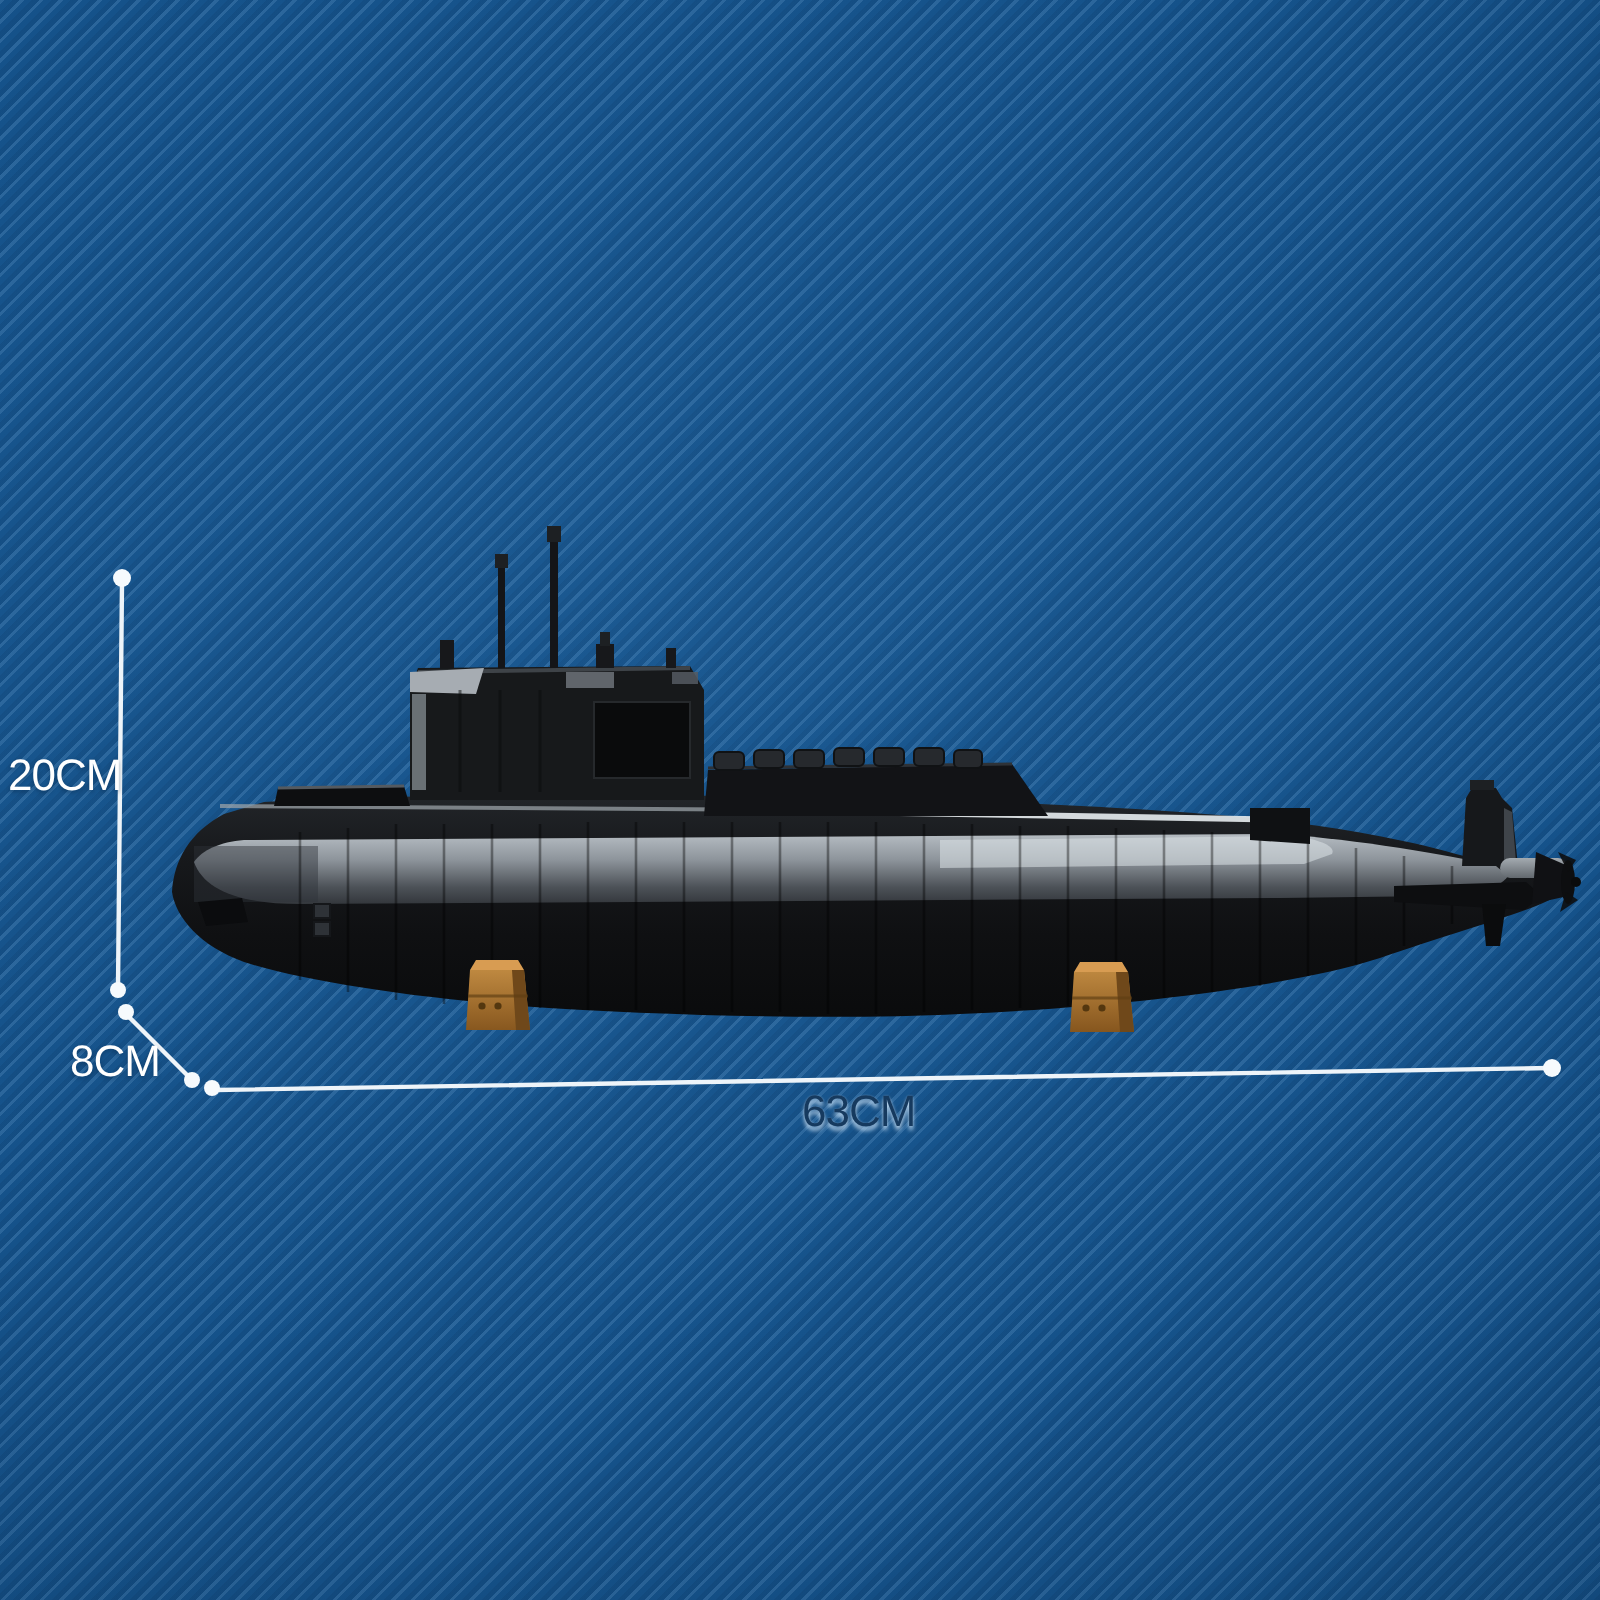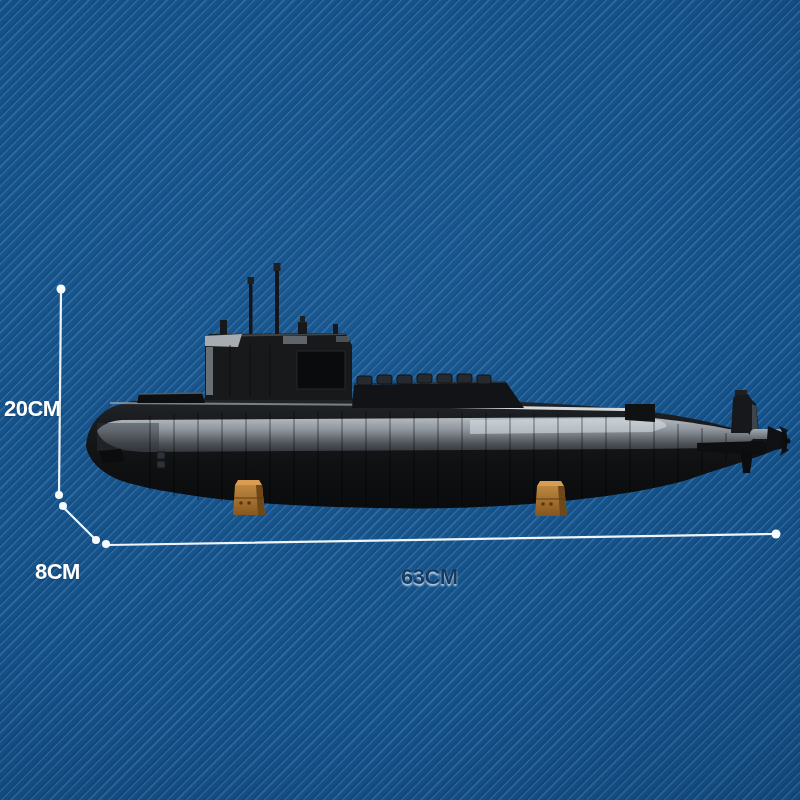--- a/index.html
+++ b/index.html
@@ -9,28 +9,27 @@
       radial-gradient(135% 110% at 42% 40%, rgba(80,150,210,0.10) 0%, rgba(0,0,0,0) 45%, rgba(4,22,44,0.34) 100%),
       repeating-linear-gradient(135deg,
         rgba(150,198,240,0.17) 0px, rgba(150,198,240,0.17) 1.6px,
         rgba(21,82,138,0) 1.6px, rgba(21,82,138,0) 4.4px,
         rgba(8,40,76,0.12) 4.4px, rgba(8,40,76,0.12) 6.9px),
       #15528a;
     font-family:"Liberation Sans", sans-serif;
   }
   svg{position:absolute;left:0;top:0;}
   .dim-label{
-    position:absolute;font-weight:700;font-size:22px;line-height:1;
+    position:absolute;font-weight:400;font-size:22px;line-height:1;
     letter-spacing:-0.5px;color:#ffffff;
     text-shadow:0 1px 2px rgba(0,25,50,0.35);
     user-select:none;
-    margin-top:21px;
   }
   #label-20cm{left:4px;top:377px;}
-  #label-8cm{left:35px;top:540px;}
+  #label-8cm{left:35px;top:520px;}
   #label-63cm{
     left:401px;top:545px;color:#163a5f;
     text-shadow:0 2px 2px rgba(220,238,255,0.85), 0 0 1px rgba(190,215,240,0.4);
   }
 </style>
 </head>
 <body>
 
 <div class="stage">
 

